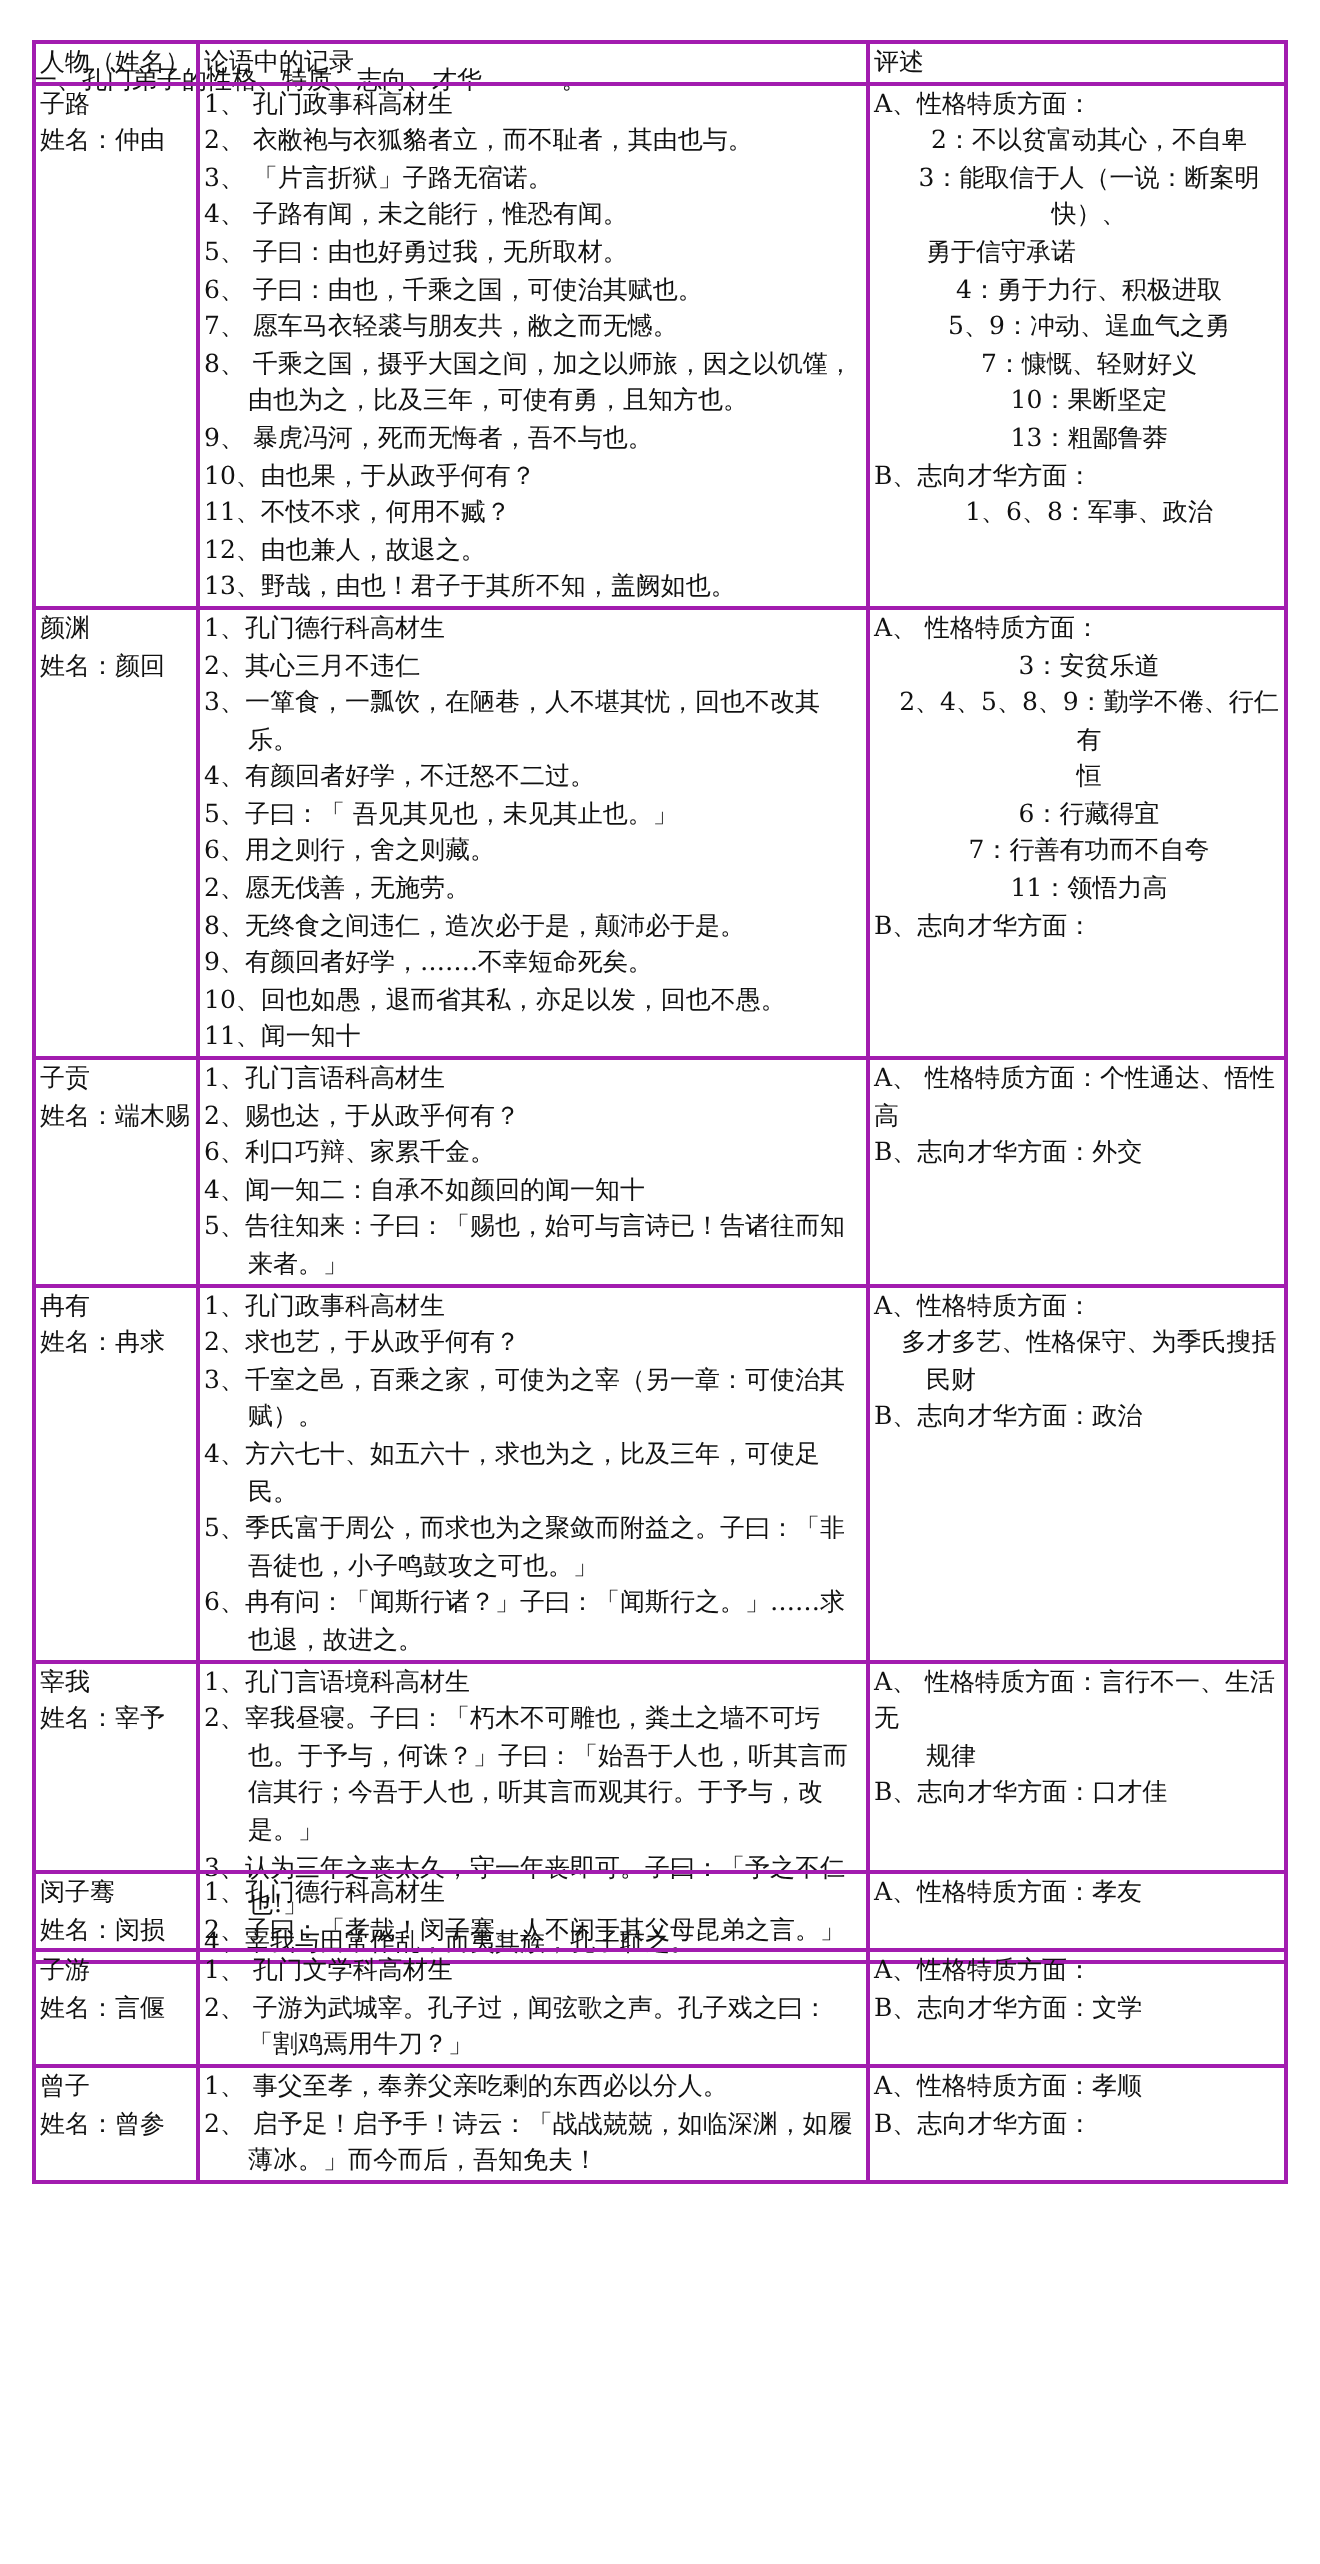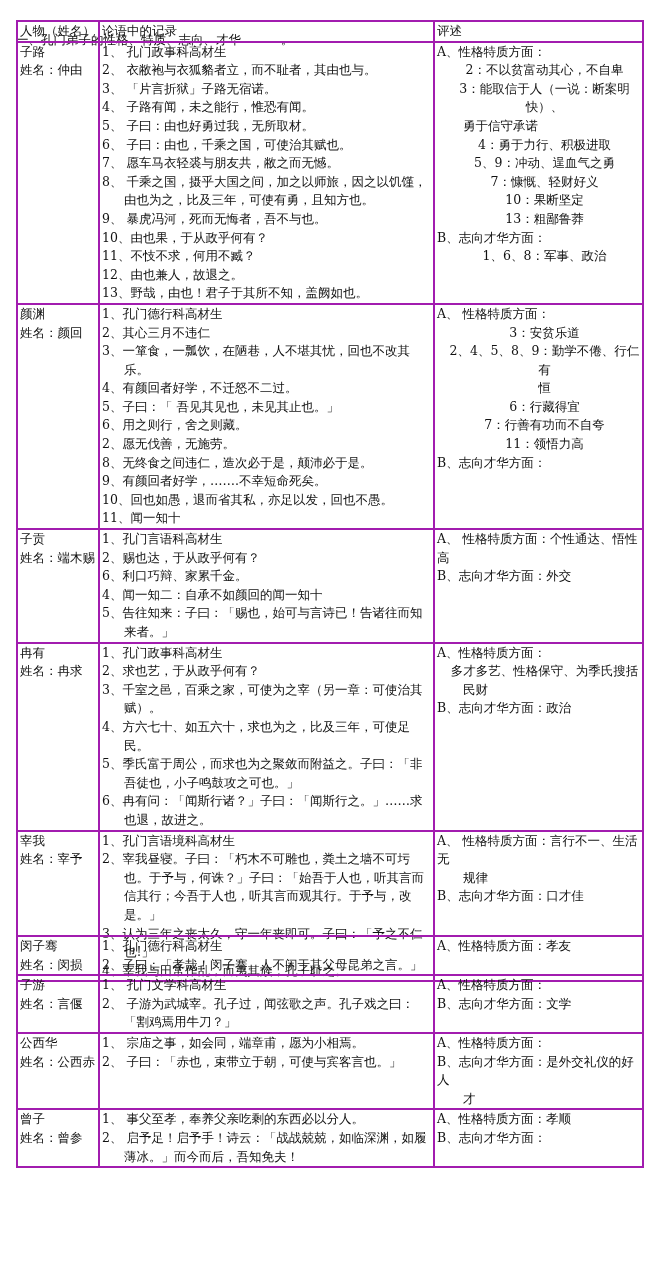--- a/index.html
+++ b/index.html
@@ -202,35 +202,20 @@
           <span class="line hang">1、  孔门文学科高材生</span>
           <span class="line hang">2、  子游为武城宰。孔子过，闻弦歌之声。孔子戏之曰：「割鸡焉用牛刀？」</span>
         </td>
         <td>
           <span class="line">A、性格特质方面：</span>
           <span class="line">B、志向才华方面：文学</span>
         </td>
       </tr>
       <tr>
         <td>
-          <span class="line">公西华</span>
-          <span class="line">姓名：公西赤</span>
-        </td>
-        <td>
-          <span class="line hang">1、  宗庙之事，如会同，端章甫，愿为小相焉。</span>
-          <span class="line hang">2、  子曰：「赤也，束带立于朝，可使与宾客言也。」</span>
-        </td>
-        <td>
-          <span class="line">A、性格特质方面：</span>
-          <span class="line">B、志向才华方面：是外交礼仪的好人</span>
-          <span class="line ind2">才</span>
-        </td>
-      </tr>
-      <tr>
-        <td>
           <span class="line">曾子</span>
           <span class="line">姓名：曾参</span>
         </td>
         <td>
           <span class="line hang">1、  事父至孝，奉养父亲吃剩的东西必以分人。</span>
           <span class="line hang">2、  启予足！启予手！诗云：「战战兢兢，如临深渊，如履薄冰。」而今而后，吾知免夫！</span>
         </td>
         <td>
           <span class="line">A、性格特质方面：孝顺</span>
           <span class="line">B、志向才华方面：</span>

